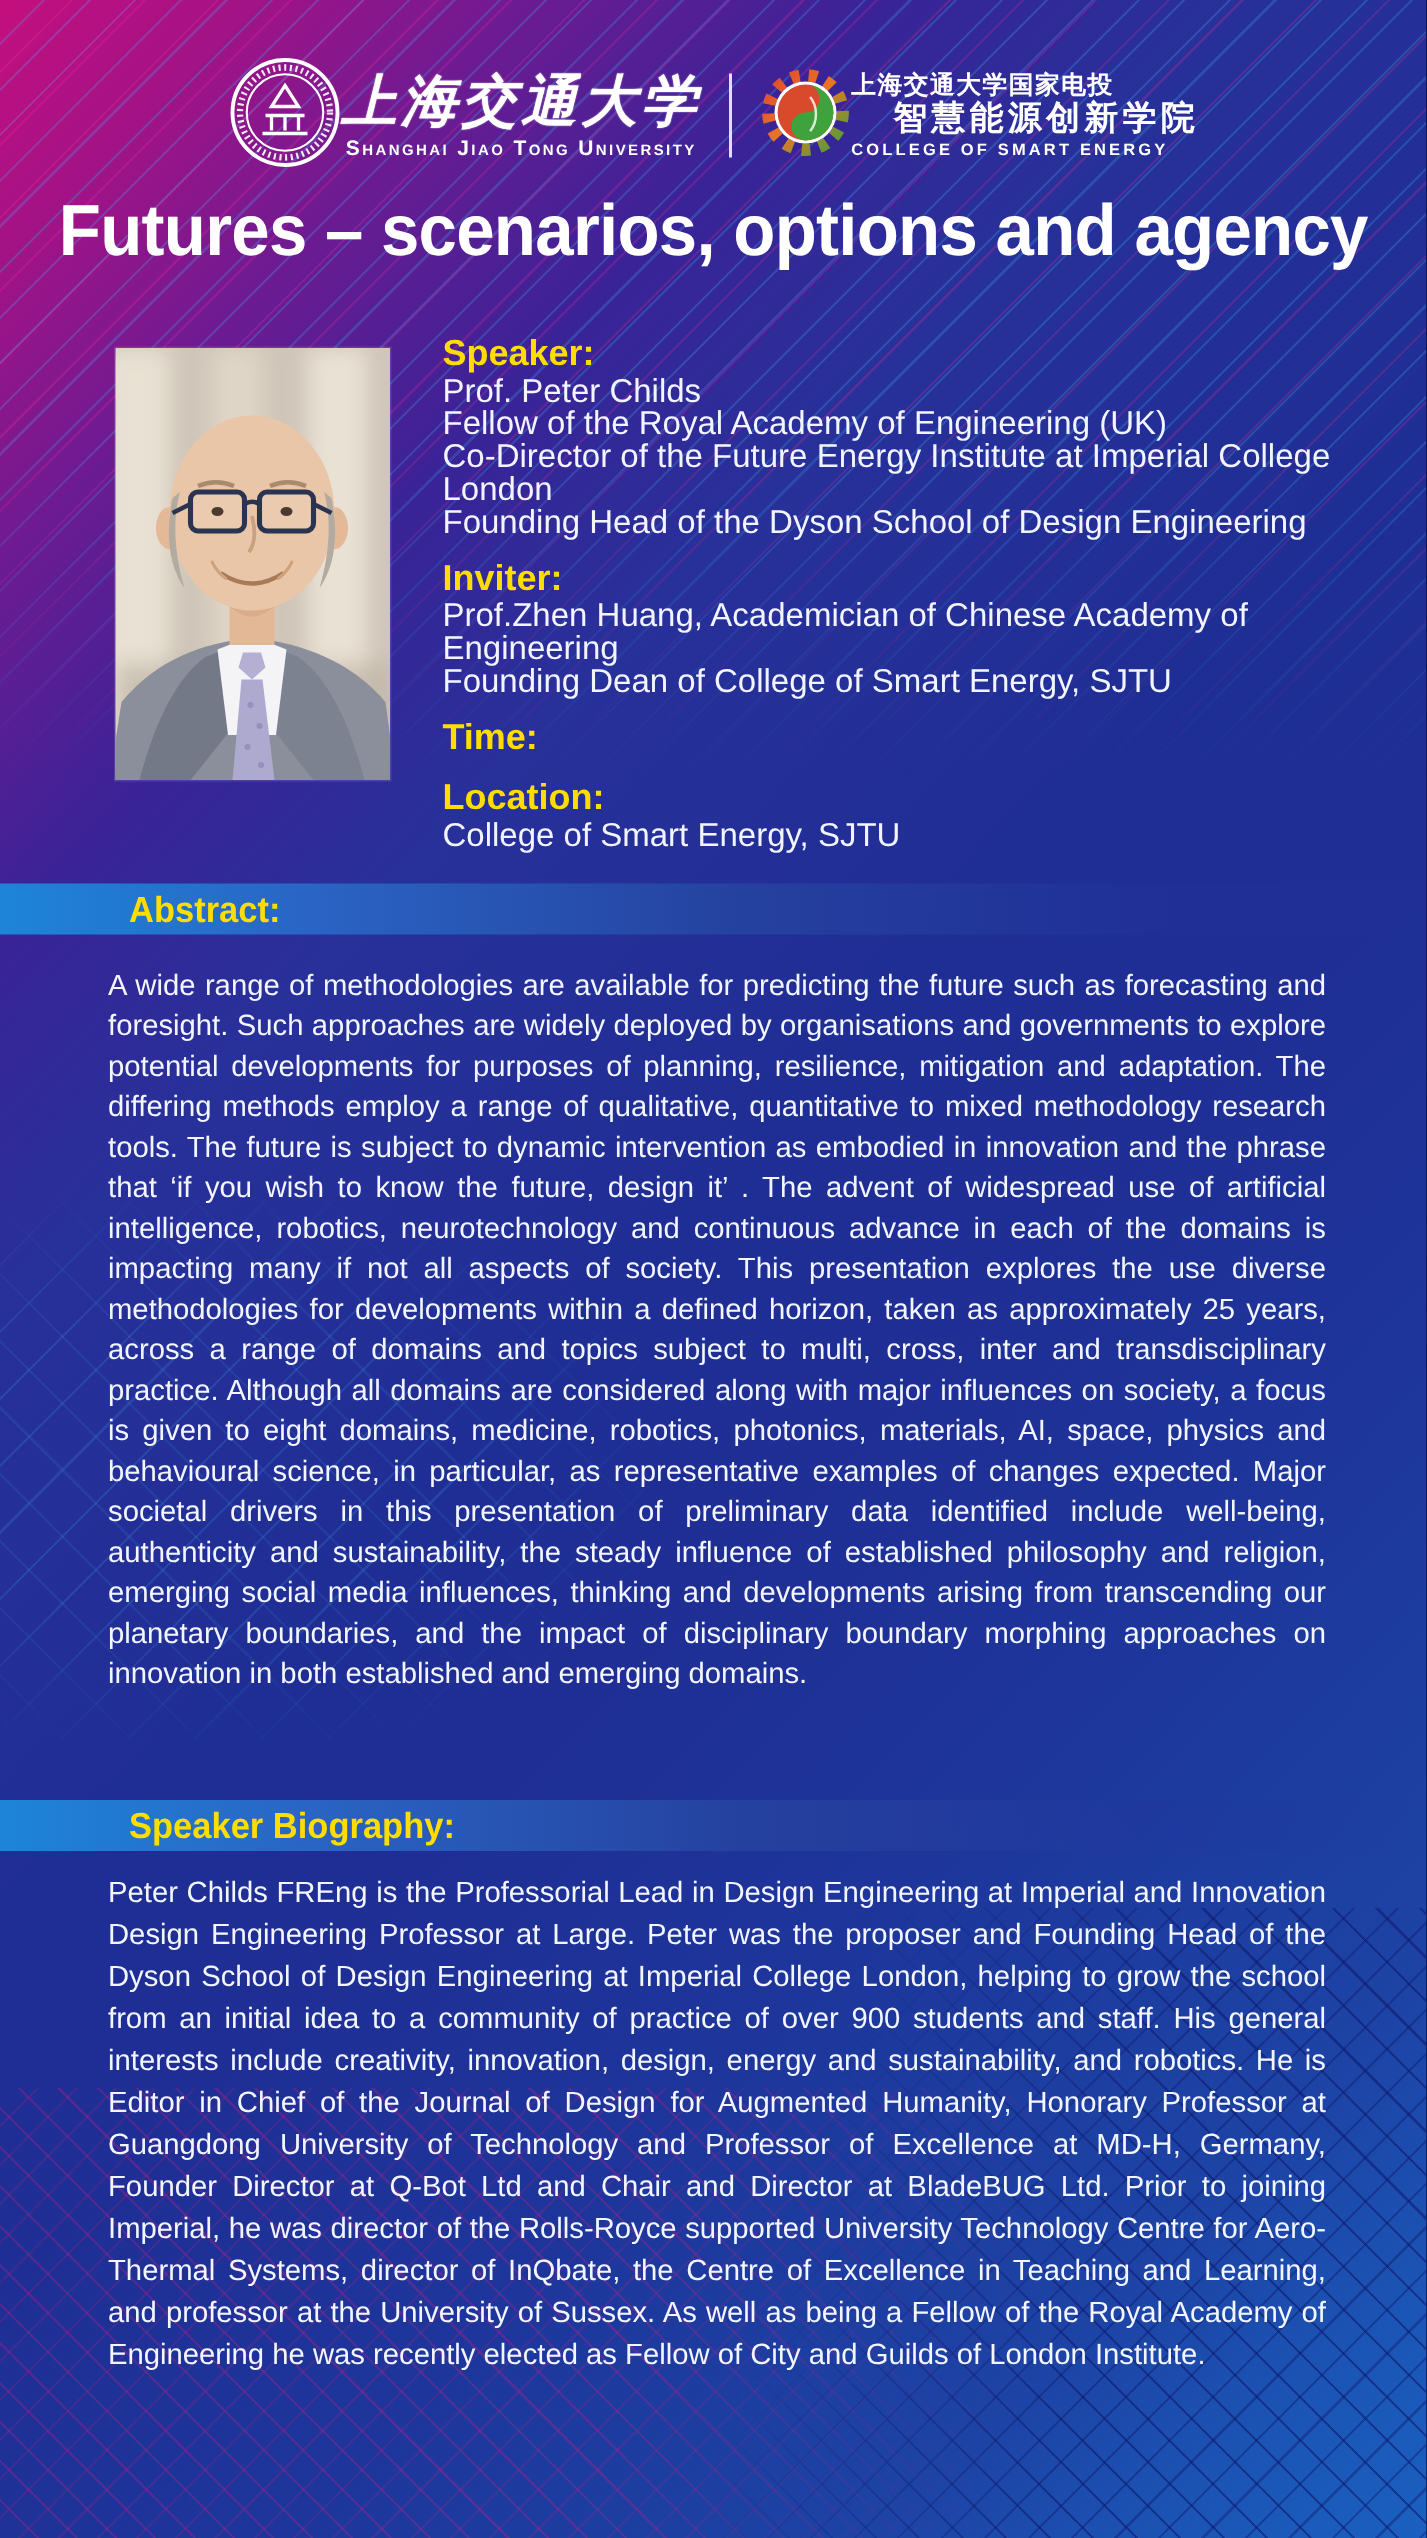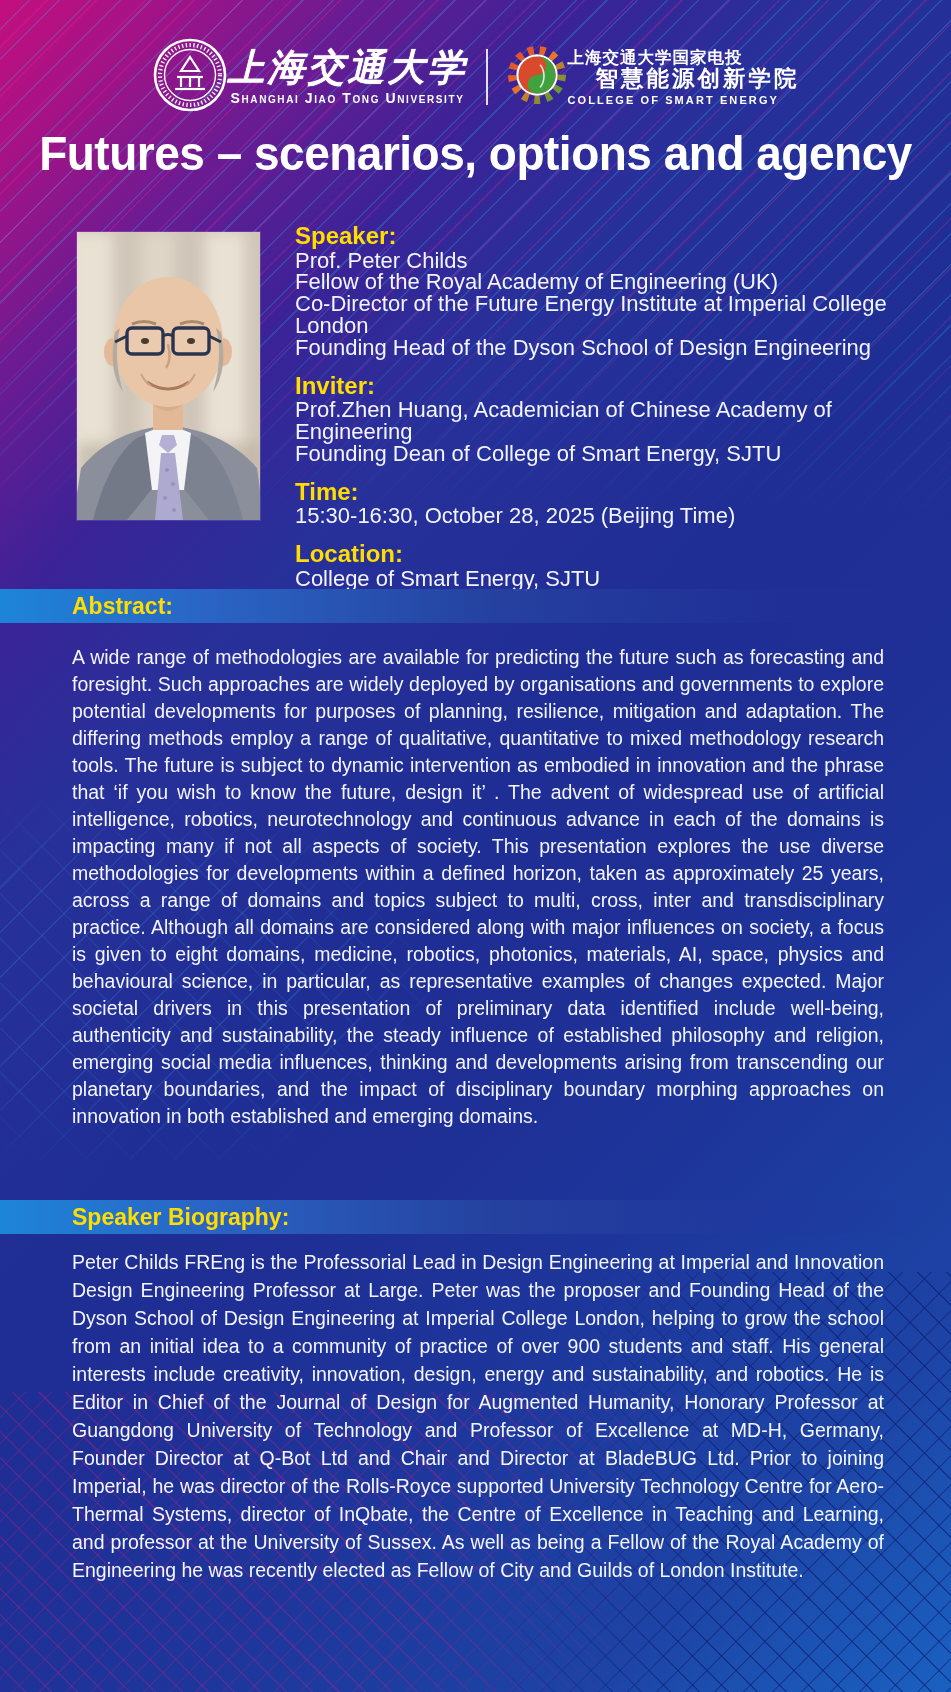--- a/index.html
+++ b/index.html
@@ -64,21 +64,21 @@
 
   
   .photo{position:absolute;left:77px;top:232px;width:183px;height:288px;box-shadow:0 0 0 1px rgba(255,255,255,.12);}
   .info{position:absolute;left:295px;top:222px;width:640px;}
   .label{color:#ffdd00;font-weight:bold;font-size:24px;line-height:1.15;margin-top:13px;}
   .label:first-child{margin-top:0;}
   .iline{font-size:22px;line-height:21.8px;color:#f2f4ff;}
 
   
   .band{position:absolute;left:0;width:951px;height:34px;display:flex;align-items:center;
-    background:linear-gradient(90deg,#1d85d8 0%, #2a64c4 22%, #25419f 52%, rgba(34,52,158,.25) 80%, rgba(34,52,158,0) 100%);}
+    background:linear-gradient(90deg,#1d85d8 0%, #2a64c4 22%, #25419f 52%, rgba(34,52,158,.25) 80%, rgba(34,52,158,0) 100%);padding-left:14px;}
   .band-abstract{top:589px;}
   .band-bio{top:1200px;}
   .band-heading{color:#ffdd00;font-weight:bold;font-size:23px;padding-left:72px;transform:scaleY(1.05);}
 
   .para{position:absolute;left:72px;width:812px;text-align:justify;color:#f3f5ff;}
   .para-abstract{top:644px;font-size:19.5px;line-height:27px;}
   .para-bio{top:1248px;font-size:19.5px;line-height:28px;}
 </style>
 </head>
 <body>
@@ -203,21 +203,20 @@
     <div class="iline">Prof. Peter Childs</div>
     <div class="iline">Fellow of the Royal Academy of Engineering (UK)</div>
     <div class="iline">Co-Director of the Future Energy Institute at Imperial College London</div>
     <div class="iline">Founding Head of the Dyson School of Design Engineering</div>
 
     <div class="label">Inviter:</div>
     <div class="iline">Prof.Zhen Huang, Academician of Chinese Academy of Engineering</div>
     <div class="iline">Founding Dean of College of Smart Energy, SJTU</div>
 
     <div class="label">Time:</div>
-    <div class="iline">15:30-16:30, October 28, 2025 (Beijing Time)</div>
 
     <div class="label">Location:</div>
     <div class="iline">College of Smart Energy, SJTU</div>
   </div>
 
   <div class="band band-abstract">
     <div class="band-heading">Abstract:</div>
   </div>
   <div class="para para-abstract">A wide range of methodologies are available for predicting the future such as forecasting and foresight. Such approaches are widely deployed by organisations and governments to explore potential developments for purposes of planning, resilience, mitigation and adaptation. The differing methods employ a range of qualitative, quantitative to mixed methodology research tools. The future is subject to dynamic intervention as embodied in innovation and the phrase that ‘if you wish to know the future, design it’ . The advent of widespread use of artificial intelligence, robotics, neurotechnology and continuous advance in each of the domains is impacting many if not all aspects of society. This presentation explores the use diverse methodologies for developments within a defined horizon, taken as approximately 25 years, across a range of domains and topics subject to multi, cross, inter and transdisciplinary practice. Although all domains are considered along with major influences on society, a focus is given to eight domains, medicine, robotics, photonics, materials, AI, space, physics and behavioural science, in particular, as representative examples of changes expected. Major societal drivers in this presentation of preliminary data identified include well-being, authenticity and sustainability, the steady influence of established philosophy and religion, emerging social media influences, thinking and developments arising from transcending our planetary boundaries, and the impact of disciplinary boundary morphing approaches on innovation in both established and emerging domains.</div>
 

